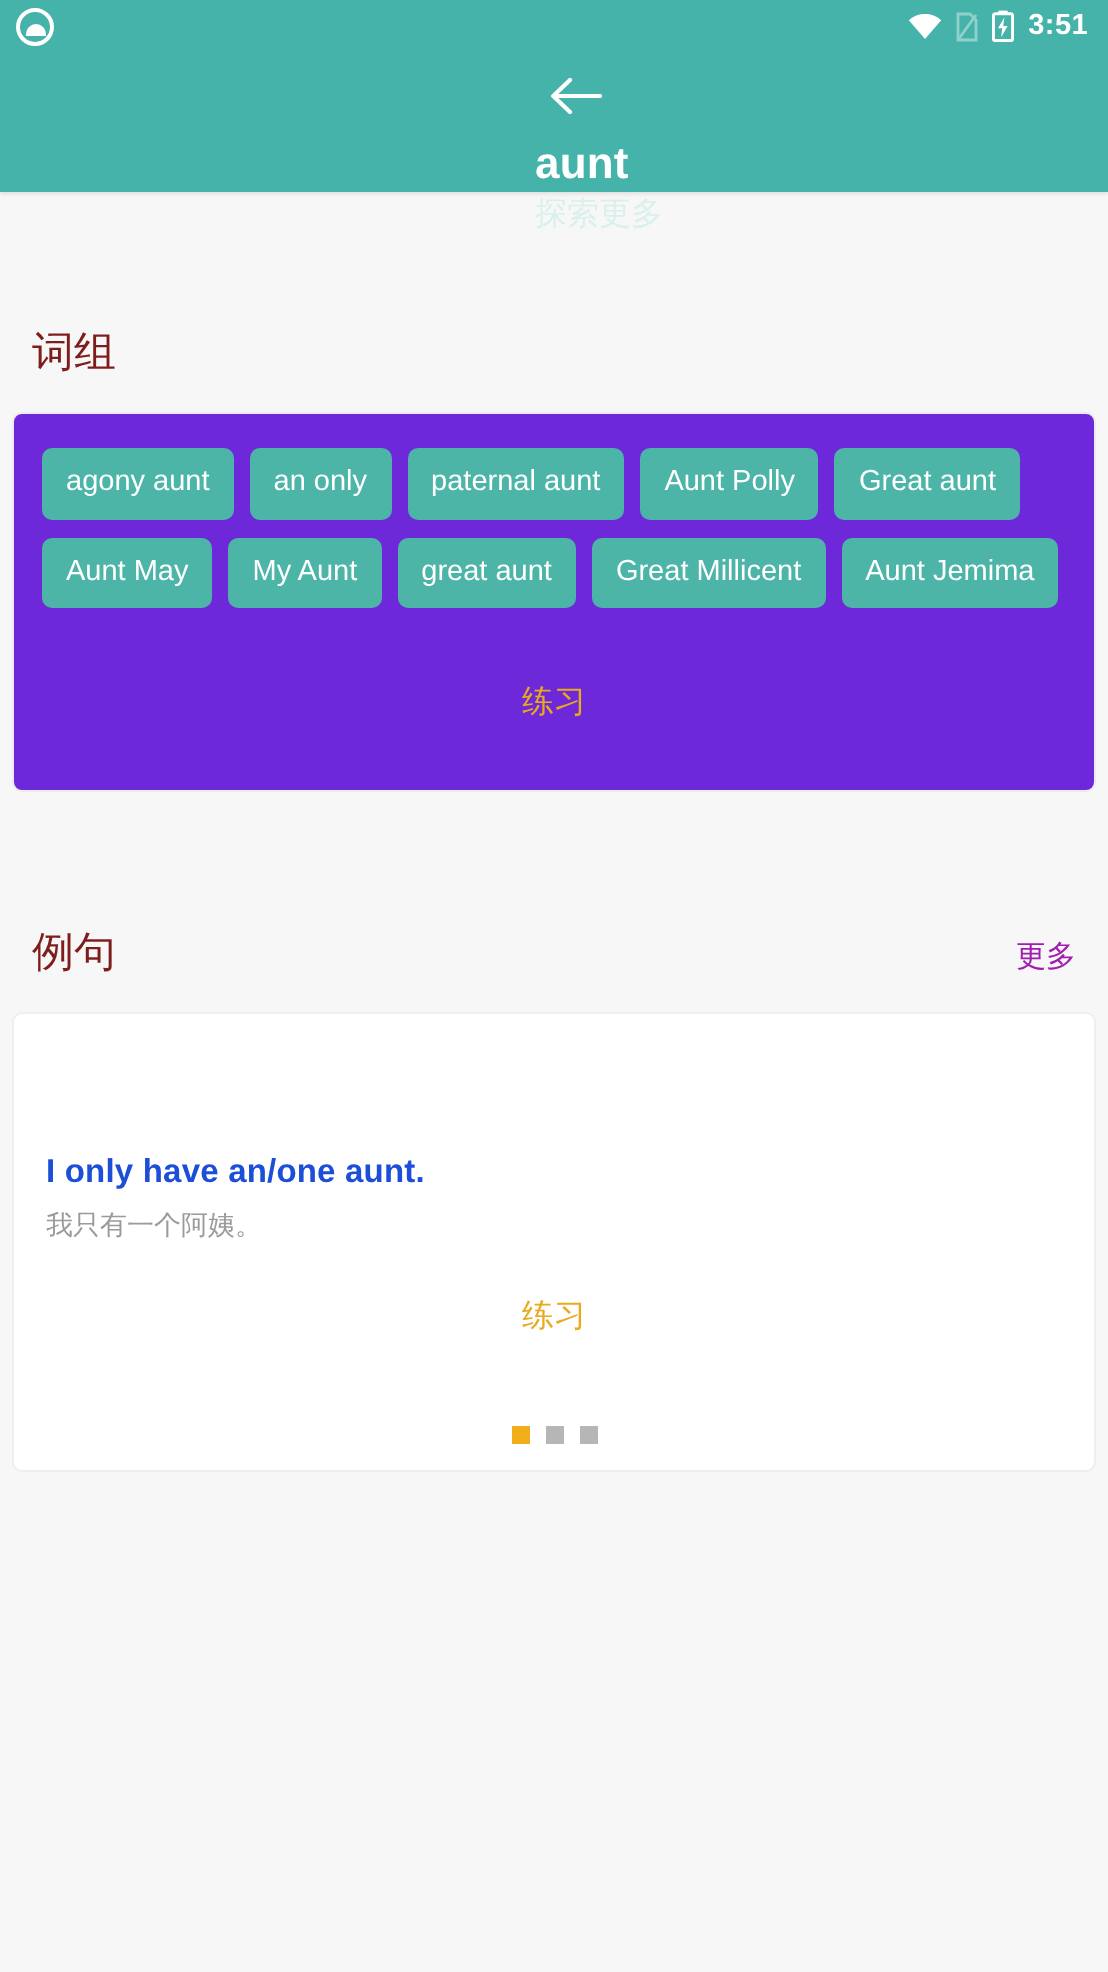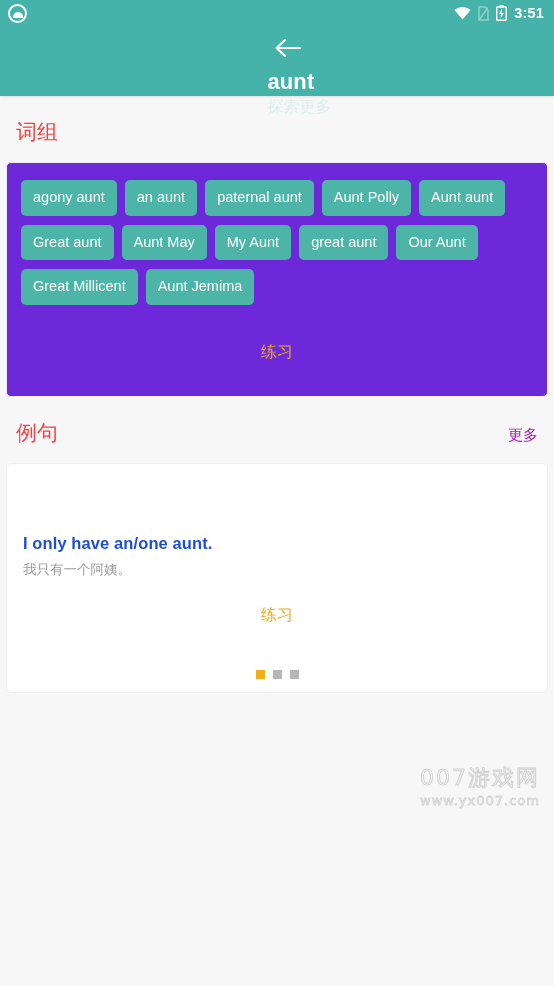--- a/index.html
+++ b/index.html
@@ -56,22 +56,23 @@
     color:#d9f0ed; font-size:16px; margin-top:3px;
     font-family:"DejaVu Sans","Liberation Sans",sans-serif;
   }
 
   
   .section-head {
     display:flex; align-items:baseline; justify-content:space-between;
     padding:22px 16px 16px 16px;
   }
   .section-title {
-    font-size:21px; color:#ef4444;
-    font-family:"DejaVu Sans","Liberation Sans",sans-serif;
+    font-size:21px; color:#7f1d1d;
+    font-family:"DejaVu Sans","Liberation Sans",sans-serif;
+    margin-top:44px;
   }
   .section-more {
     font-size:15px; color:#a21caf; cursor:pointer;
     font-family:Liberation Serif, serif;
   }
 
   
   .card {
     margin:0 6px; background:#ffffff;
     border:1px solid #ececec; border-radius:5px;
@@ -176,29 +177,27 @@
     </div>
   </div>
 
   <div class="section-head">
     <div class="section-title">词组</div>
   </div>
 
   <div class="card flat">
     <div class="chips">
       <span class="chip">agony aunt</span>
-      <span class="chip">an aunt</span>
+      <span class="chip">an only</span>
       <span class="chip">paternal aunt</span>
       <span class="chip">Aunt Polly</span>
-      <span class="chip">Aunt aunt</span>
       <span class="chip">Great aunt</span>
       <span class="chip">Aunt May</span>
       <span class="chip">My Aunt</span>
       <span class="chip">great aunt</span>
-      <span class="chip">Our Aunt</span>
       <span class="chip">Great Millicent</span>
       <span class="chip">Aunt Jemima</span>
     </div>
     <div class="practice">练习</div>
   </div>
 
   <div class="section-head">
     <div class="section-title">例句</div>
     <div class="section-more">更多</div>
   </div>
@@ -207,18 +206,14 @@
     <div class="ex-en">I only have an/one aunt.</div>
     <div class="ex-zh">我只有一个阿姨。</div>
     <div class="ex-practice">练习</div>
     <div class="dots">
       <span class="dot active"></span>
       <span class="dot"></span>
       <span class="dot"></span>
     </div>
   </div>
 
-  <div class="watermark">
-    <div class="wm-big">007游戏网</div>
-    <div class="wm-small">www.yx007.com</div>
-  </div>
 
 </div>
 
 </body></html>

